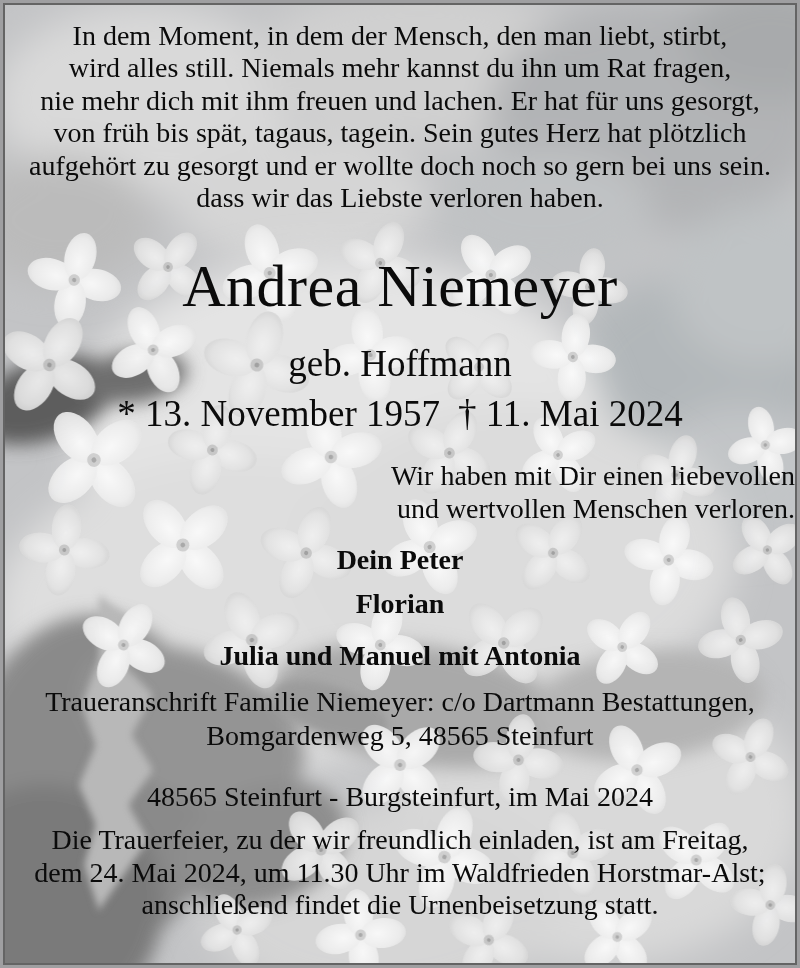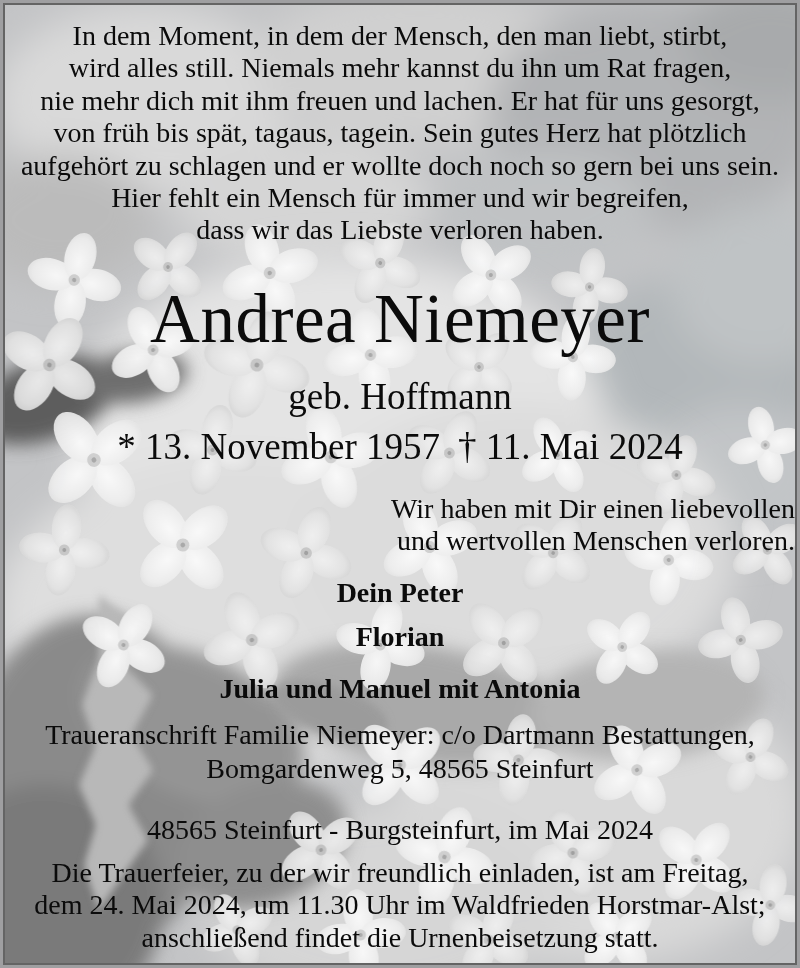--- a/index.html
+++ b/index.html
@@ -17,21 +17,21 @@
   }
   .frame-inner{
     width:100%;height:100%;box-sizing:border-box;
     border:2px solid var(--frame-inner);
     position:relative;overflow:hidden;
     background:var(--photo-base);
   }
   .bg{position:absolute;inset:0;width:100%;height:100%;display:block;}
   .content{position:relative;z-index:1;text-align:center;}
   .verse{margin-top:15px;font-size:28px;line-height:32.4px;}
-  .name{margin:30px 0 0 0;font-size:69px;line-height:84px;font-weight:400;letter-spacing:.5px;}
+  .name{margin:30px 0 0 0;font-size:60px;line-height:84px;font-weight:400;letter-spacing:.5px;}
   .maiden{margin-top:14px;font-size:37px;line-height:44px;}
   .dates{margin-top:6px;font-size:37px;line-height:44px;display:flex;justify-content:center;gap:18px;}
   .tribute{margin-top:24px;font-size:28px;line-height:32.4px;text-align:right;}
   .mourner{font-size:28px;line-height:32px;font-weight:bold;}
   .m1{margin-top:19px;} .m2{margin-top:12px;} .m3{margin-top:20px;}
   .address{margin-top:13px;font-size:28px;line-height:34px;text-align:center;}
   .place{margin-top:28px;font-size:28px;line-height:32px;}
   .funeral{margin-top:11px;font-size:28px;line-height:32.5px;}
 </style>
 </head>
@@ -172,22 +172,21 @@
       </g>
     </svg>
 
     <div class="content">
 
       <div class="verse">
         <div>In dem Moment, in dem der Mensch, den man liebt, stirbt,</div>
         <div>wird alles still. Niemals mehr kannst du ihn um Rat fragen,</div>
         <div>nie mehr dich mit ihm freuen und lachen. Er hat für uns gesorgt,</div>
         <div>von früh bis spät, tagaus, tagein. Sein gutes Herz hat plötzlich</div>
-        <div>aufgehört zu schlagen und er wollte doch noch so gern bei uns sein.</div>
-        <div>Hier fehlt ein Mensch für immer und wir begreifen,</div>
+        <div>aufgehört zu gesorgt und er wollte doch noch so gern bei uns sein.</div>
         <div>dass wir das Liebste verloren haben.</div>
       </div>
 
       <h1 class="name">Andrea Niemeyer</h1>
 
       <div class="maiden">geb. Hoffmann</div>
 
       <div class="dates">
         <span>* 13. November 1957</span>
         <span>† 11. Mai 2024</span>

